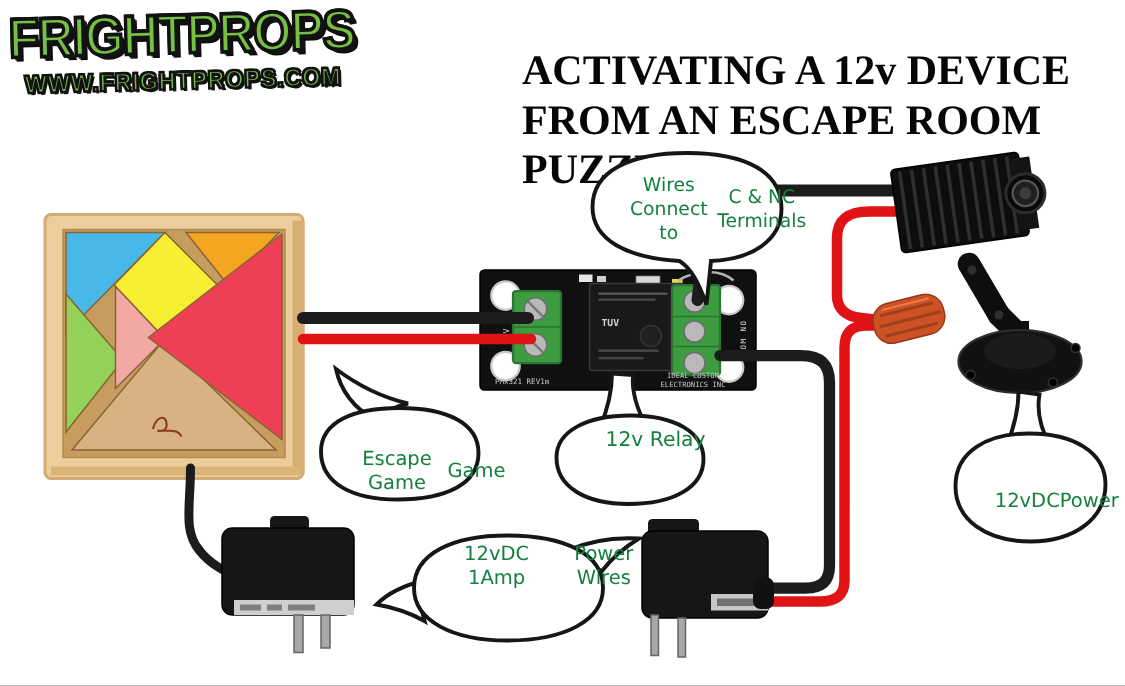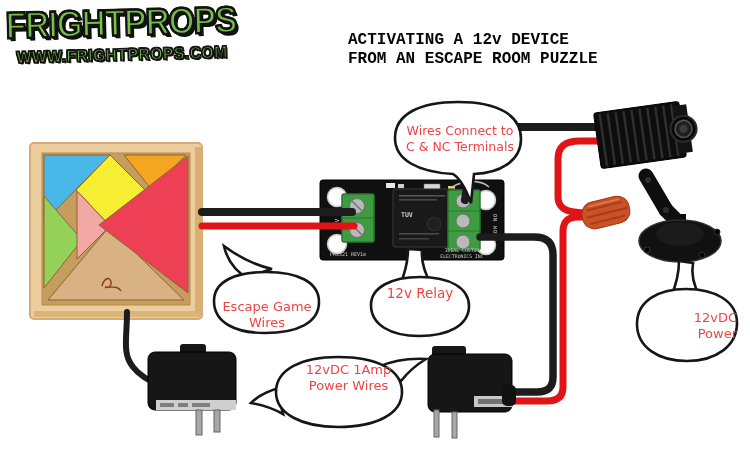--- a/index.html
+++ b/index.html
@@ -17,25 +17,25 @@
     text-shadow:2px 2px 0 #121212,-1px -1px 0 #121212,1px -1px 0 #121212,-1px 1px 0 #121212,3px 3px 0 #0d0d0d;
   }
   .logo-sub{
     font-family:"Liberation Sans",sans-serif;font-weight:bold;font-size:16.5px;
     letter-spacing:.5px;margin-top:1px;margin-left:10px;
     transform:scaleX(.95);transform-origin:left top;
     -webkit-text-stroke:1.4px #121212;
     text-shadow:1.5px 1.5px 0 #121212,-1px -1px 0 #121212,1px -1px 0 #121212,-1px 1px 0 #121212;
   }
   
-  .title{left:348px;top:31px;font-family:Liberation Mono, monospace;
-    font-weight:bold;font-size:16px;line-height:1.18;color:#060606;letter-spacing:0;}
+  .title{left:348px;top:31px;font-family:Liberation Serif, serif;
+    font-weight:bold;font-size:28px;line-height:1.18;color:#060606;letter-spacing:0;}
   
-  .co{display:flex;flex-direction:column;align-items:center;justify-content:center;
-      text-align:center;color:#ef4444;font-size:12.5px;line-height:16px;}
+  .co{display:flex;flex-direction:row;align-items:center;justify-content:center;
+      text-align:center;color:#15803d;font-size:12.5px;line-height:16px;padding-left:17px;}
   .co-wires{left:398px;top:122px;width:124px;}
   .co-prop{left:214px;top:298px;width:106px;font-size:13px;}
   .co-relay{left:372px;top:284px;width:96px;font-size:13.5px;align-items:center;}
   .co-device{left:638px;top:309px;width:99px;font-size:13px;align-items:flex-end;}
   .co-power{left:277px;top:361px;width:143px;font-size:13px;}
   svg text{font-family:"DejaVu Sans Mono",monospace;}
 </style>
 </head>
 <body>
 
@@ -199,21 +199,21 @@
       <path d="M 338 357 C 376 357 402 369 402 392 C 402 414 376 427 338 427 C 302 427 276 414 276 392 C 276 369 302 357 338 357 Z"></path>
     </g>
   </svg>
 
   <div class="abs co co-wires" style="height:34px">
     <div>Wires Connect to</div>
     <div>C &amp; NC Terminals</div>
   </div>
   <div class="abs co co-prop" style="height:34px">
     <div>Escape Game</div>
-    <div>Wires</div>
+    <div>Game</div>
   </div>
   <div class="abs co co-relay" style="height:17px">
     <div>12v Relay</div>
   </div>
   <div class="abs co co-device" style="height:34px">
     <div>12vDC</div>
     <div>Power</div>
   </div>
   <div class="abs co co-power" style="height:34px">
     <div>12vDC 1Amp</div>

